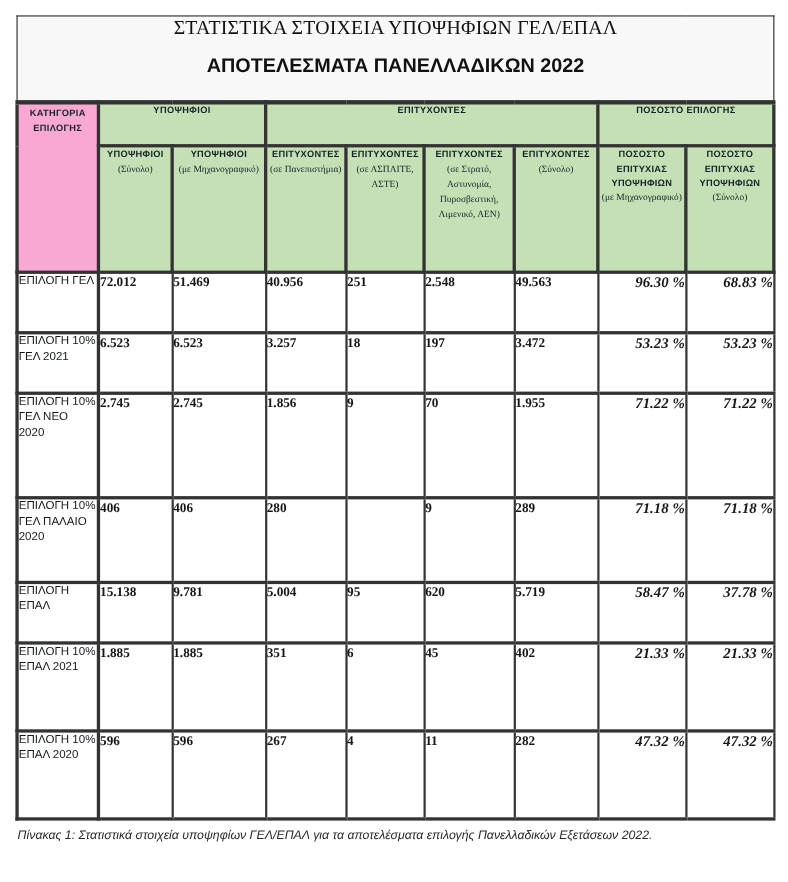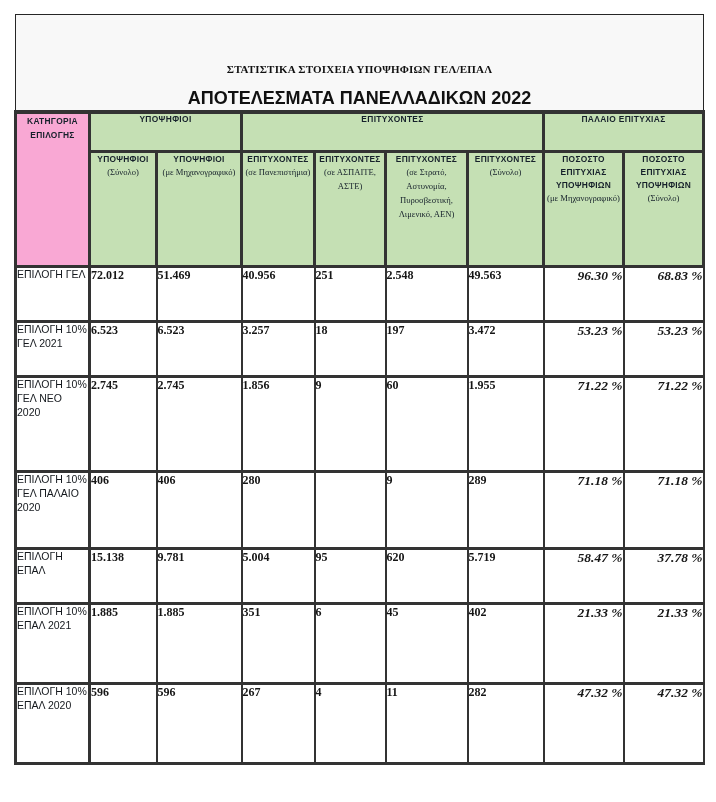--- a/index.html
+++ b/index.html
@@ -40,27 +40,26 @@
   .title-cell {
     background: #f8f8f8;
     border-bottom: 4px solid #333333 !important;
     text-align: center;
     padding: 10px 8px 12px 8px;
     vertical-align: middle;
     height: 78px;
   }
   .title-line1 {
     font-family: "Liberation Serif", serif;
-    font-weight: bold;
-    font-size: 11px;
+    font-weight: normal;
+    font-size: 18px;
     color: #111111;
     letter-spacing: .2px;
     line-height: 1.2;
     padding-bottom: 12px;
-    margin-top: 48px;
   }
   .title-line2 {
     font-family: "Liberation Sans", sans-serif;
     font-weight: bold;
     font-size: 18px;
     color: #111111;
     line-height: 1.2;
   }
 
   
@@ -208,21 +207,21 @@
         <td class="title-cell" colspan="9">
           <div class="title-line1">ΣΤΑΤΙΣΤΙΚΑ ΣΤΟΙΧΕΙΑ ΥΠΟΨΗΦΙΩΝ ΓΕΛ/ΕΠΑΛ</div>
           <div class="title-line2">ΑΠΟΤΕΛΕΣΜΑΤΑ ΠΑΝΕΛΛΑΔΙΚΩΝ 2022</div>
         </td>
       </tr>
 
       <tr>
         <td class="corner-head" rowspan="2">ΚΑΤΗΓΟΡΙΑ ΕΠΙΛΟΓΗΣ</td>
         <td class="grp-head" colspan="2">ΥΠΟΨΗΦΙΟΙ</td>
         <td class="grp-head" colspan="4">ΕΠΙΤΥΧΟΝΤΕΣ</td>
-        <td class="grp-head" colspan="2">ΠΑΛΑΙΟ ΕΠΙΤΥΧΙΑΣ</td>
+        <td class="grp-head" colspan="2">ΠΟΣΟΣΤΟ ΕΠΙΛΟΓΗΣ</td>
       </tr>
 
       <tr>
         <td class="sub-head">
           <span class="main">ΥΠΟΨΗΦΙΟΙ</span>
           <span class="paren">(Σύνολο)</span>
         </td>
         <td class="sub-head">
           <span class="main">ΥΠΟΨΗΦΙΟΙ</span>
           <span class="paren">(με Μηχανογραφικό)</span>
@@ -276,21 +275,21 @@
         <td class="pct">53.23 %</td>
         <td class="pct">53.23 %</td>
       </tr>
 
       <tr class="r-h3">
         <td class="row-label">ΕΠΙΛΟΓΗ 10% ΓΕΛ ΝΕΟ 2020</td>
         <td class="num">2.745</td>
         <td class="num">2.745</td>
         <td class="num">1.856</td>
         <td class="num">9</td>
-        <td class="num">60</td>
+        <td class="num">70</td>
         <td class="num">1.955</td>
         <td class="pct">71.22 %</td>
         <td class="pct">71.22 %</td>
       </tr>
 
       <tr class="r-h4">
         <td class="row-label">ΕΠΙΛΟΓΗ 10% ΓΕΛ ΠΑΛΑΙΟ 2020</td>
         <td class="num">406</td>
         <td class="num">406</td>
         <td class="num">280</td>
@@ -332,14 +331,15 @@
         <td class="num">267</td>
         <td class="num">4</td>
         <td class="num">11</td>
         <td class="num">282</td>
         <td class="pct">47.32 %</td>
         <td class="pct">47.32 %</td>
       </tr>
     </tbody>
   </table>
 
+  <div class="caption">Πίνακας 1: Στατιστικά στοιχεία υποψηφίων ΓΕΛ/ΕΠΑΛ για τα αποτελέσματα επιλογής Πανελλαδικών Εξετάσεων 2022.</div>
 
 </div>
 
 </body></html>

